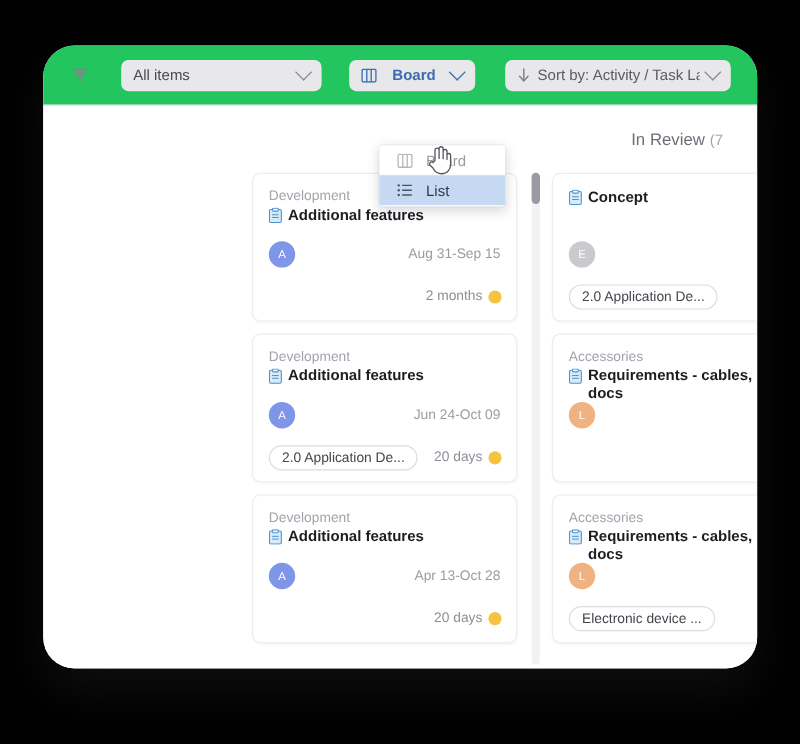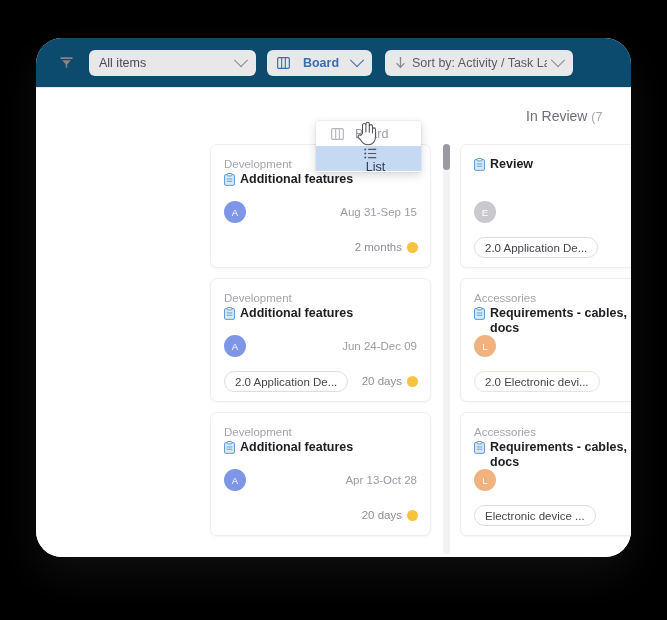--- a/index.html
+++ b/index.html
@@ -31,26 +31,27 @@
     overflow: hidden;
     box-shadow: 0 18px 42px rgba(255,255,255,0.06);
   }
 
   
   .toolbar {
     position: absolute;
     left: 0; top: 0;
     width: 595px;
     height: 50px;
-    background: #0c4a6e;
+    background: #22c55e;
     border-bottom: 1px solid #e7e7e9;
     display: flex;
     align-items: center;
     padding-left: 17px;
     box-sizing: border-box;
+    gap: 12px;
   }
 
   .filter-btn {
     width: 26px; height: 26px;
     display: flex; align-items: center; justify-content: center;
     margin-right: 10px;
     cursor: pointer;
   }
 
   .pill {
@@ -125,21 +126,20 @@
   }
   .dd-item .dd-ico {
     width: 14px; height: 14px;
     margin-right: 11px;
     display: flex; align-items: center; justify-content: center;
     flex: 0 0 auto;
   }
   .dd-item.selected {
     background: #c5d9f2;
     color: #2f3b4a;
-    flex-direction: column;
   }
 
   
   .board {
     position: absolute;
     left: 0;
     top: 50px;
     width: 595px;
     height: 469px;
     background: #ffffff;
@@ -372,21 +372,21 @@
           <div class="card-title-row">
             <svg class="clip-ico" viewBox="0 0 12 14">
               <rect x="0.6" y="1.6" width="10.8" height="11.8" rx="1.4" fill="#d9eaf7" stroke="#4b93d1" stroke-width="1"></rect>
               <rect x="3.4" y="0.5" width="5.2" height="2.6" rx="0.8" fill="#fff" stroke="#4b93d1" stroke-width="1"></rect>
               <line x1="3" y1="6.4" x2="9" y2="6.4" stroke="#4b93d1" stroke-width="0.9"></line>
               <line x1="3" y1="8.9" x2="9" y2="8.9" stroke="#4b93d1" stroke-width="0.9"></line>
             </svg>
             <span class="card-title">Additional features</span>
           </div>
           <div class="avatar av-blue">A</div>
-          <div class="dates">Jun 24-Dec 09</div>
+          <div class="dates">Jun 24-Oct 09</div>
           <div class="tag">2.0 Application De...</div>
           <div class="duration">20 days</div>
           <div class="dot"></div>
         </div>
 
         <div class="card">
           <div class="card-cat">Development</div>
           <div class="card-title-row">
             <svg class="clip-ico" viewBox="0 0 12 14">
               <rect x="0.6" y="1.6" width="10.8" height="11.8" rx="1.4" fill="#d9eaf7" stroke="#4b93d1" stroke-width="1"></rect>
@@ -406,41 +406,40 @@
       <div class="column col-right">
 
         <div class="card">
           <div class="card-title-row">
             <svg class="clip-ico" viewBox="0 0 12 14">
               <rect x="0.6" y="1.6" width="10.8" height="11.8" rx="1.4" fill="#d9eaf7" stroke="#4b93d1" stroke-width="1"></rect>
               <rect x="3.4" y="0.5" width="5.2" height="2.6" rx="0.8" fill="#fff" stroke="#4b93d1" stroke-width="1"></rect>
               <line x1="3" y1="6.4" x2="9" y2="6.4" stroke="#4b93d1" stroke-width="0.9"></line>
               <line x1="3" y1="8.9" x2="9" y2="8.9" stroke="#4b93d1" stroke-width="0.9"></line>
             </svg>
-            <span class="card-title">Review</span>
+            <span class="card-title">Concept</span>
           </div>
           <div class="avatar av-gray">E</div>
           <div class="dates"></div>
           <div class="tag">2.0 Application De...</div>
         </div>
 
         <div class="card">
           <div class="card-cat">Accessories</div>
           <div class="card-title-row">
             <svg class="clip-ico" viewBox="0 0 12 14">
               <rect x="0.6" y="1.6" width="10.8" height="11.8" rx="1.4" fill="#d9eaf7" stroke="#4b93d1" stroke-width="1"></rect>
               <rect x="3.4" y="0.5" width="5.2" height="2.6" rx="0.8" fill="#fff" stroke="#4b93d1" stroke-width="1"></rect>
               <line x1="3" y1="6.4" x2="9" y2="6.4" stroke="#4b93d1" stroke-width="0.9"></line>
               <line x1="3" y1="8.9" x2="9" y2="8.9" stroke="#4b93d1" stroke-width="0.9"></line>
             </svg>
             <span class="card-title wrap">Requirements - cables, p docs</span>
           </div>
           <div class="avatar av-orange">L</div>
           <div class="dates"></div>
-          <div class="tag cream">2.0 Electronic devi...</div>
         </div>
 
         <div class="card">
           <div class="card-cat">Accessories</div>
           <div class="card-title-row">
             <svg class="clip-ico" viewBox="0 0 12 14">
               <rect x="0.6" y="1.6" width="10.8" height="11.8" rx="1.4" fill="#d9eaf7" stroke="#4b93d1" stroke-width="1"></rect>
               <rect x="3.4" y="0.5" width="5.2" height="2.6" rx="0.8" fill="#fff" stroke="#4b93d1" stroke-width="1"></rect>
               <line x1="3" y1="6.4" x2="9" y2="6.4" stroke="#4b93d1" stroke-width="0.9"></line>
               <line x1="3" y1="8.9" x2="9" y2="8.9" stroke="#4b93d1" stroke-width="0.9"></line>

